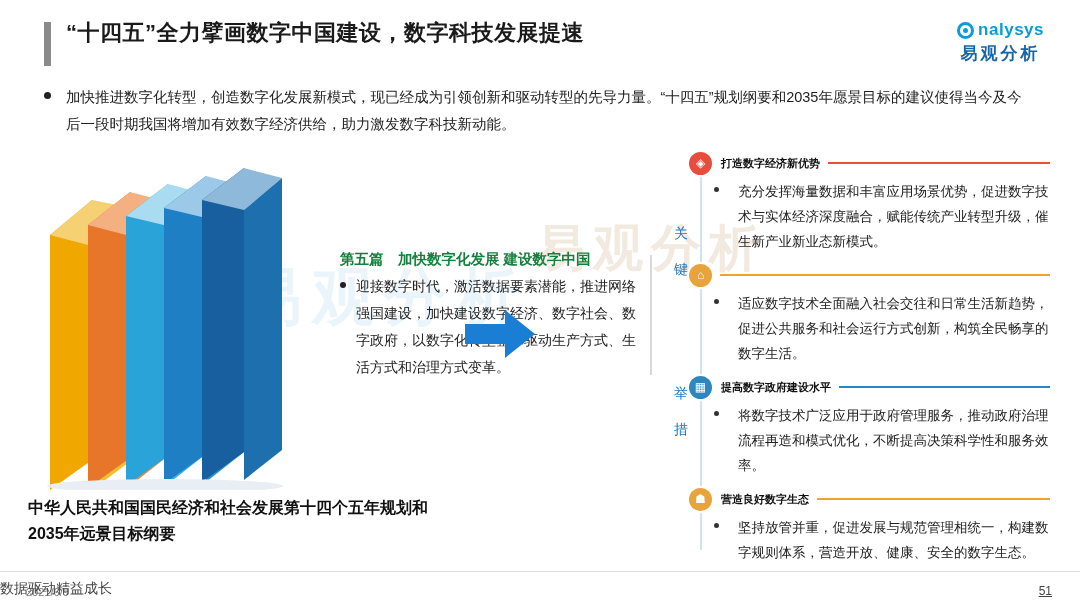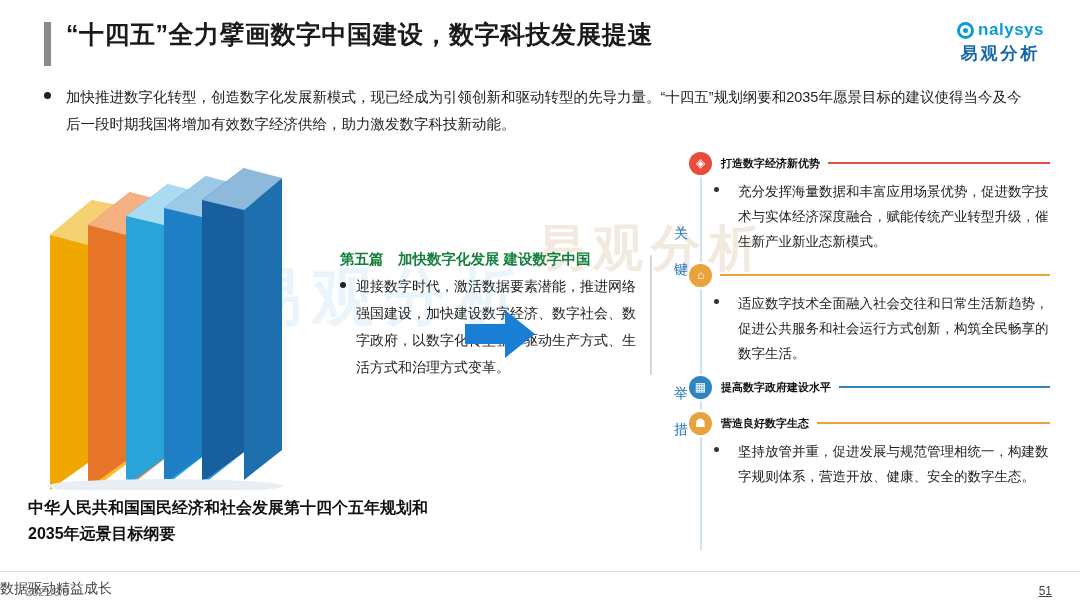--- a/index.html
+++ b/index.html
@@ -16,21 +16,21 @@
   
   .header {
     position:absolute; top:18px; left:44px; right:30px; height:52px;
   }
   .title-bar {
     position:absolute; left:0; top:4px;
     width:7px; height:44px; background:#8a8a8a;
   }
   .page-title {
     position:absolute; left:22px; top:0;
-    font-size:25px; font-weight:bold; color:#1a1a1a;
+    font-size:22px; font-weight:bold; color:#1a1a1a;
     letter-spacing:0.5px; white-space:nowrap;
   }
   .logo {
     position:absolute; right:6px; top:2px; text-align:center;
   }
   .logo-top { display:flex; align-items:center; gap:4px; }
   .logo-ring {
     width:17px; height:17px; border-radius:50%;
     border:3px solid #0a9bd8; position:relative;
   }
@@ -237,20 +237,24 @@
       <span>适应数字技术全面融入社会交往和日常生活新趋势，促进公共服务和社会运行方式创新，构筑全民畅享的数字生活。</span>
     </div>
   </div>
 
   <div class="item">
     <div class="item-head">
       <span class="icon-circle" style="background:#2e86c1">▦</span>
       <span class="item-title">提高数字政府建设水平</span>
       <span class="hline" style="background:#2e86c1"></span>
     </div>
+    <div class="item-body">
+      <span class="bullet"></span>
+      <span>将数字技术广泛应用于政府管理服务，推动政府治理流程再造和模式优化，不断提高决策科学性和服务效率。</span>
+    </div>
   </div>
 
   <div class="item">
     <div class="item-head">
       <span class="icon-circle" style="background:#e8a33d">☗</span>
       <span class="item-title">营造良好数字生态</span>
       <span class="hline" style="background:#e8a33d"></span>
     </div>
     <div class="item-body">
       <span class="bullet"></span>

